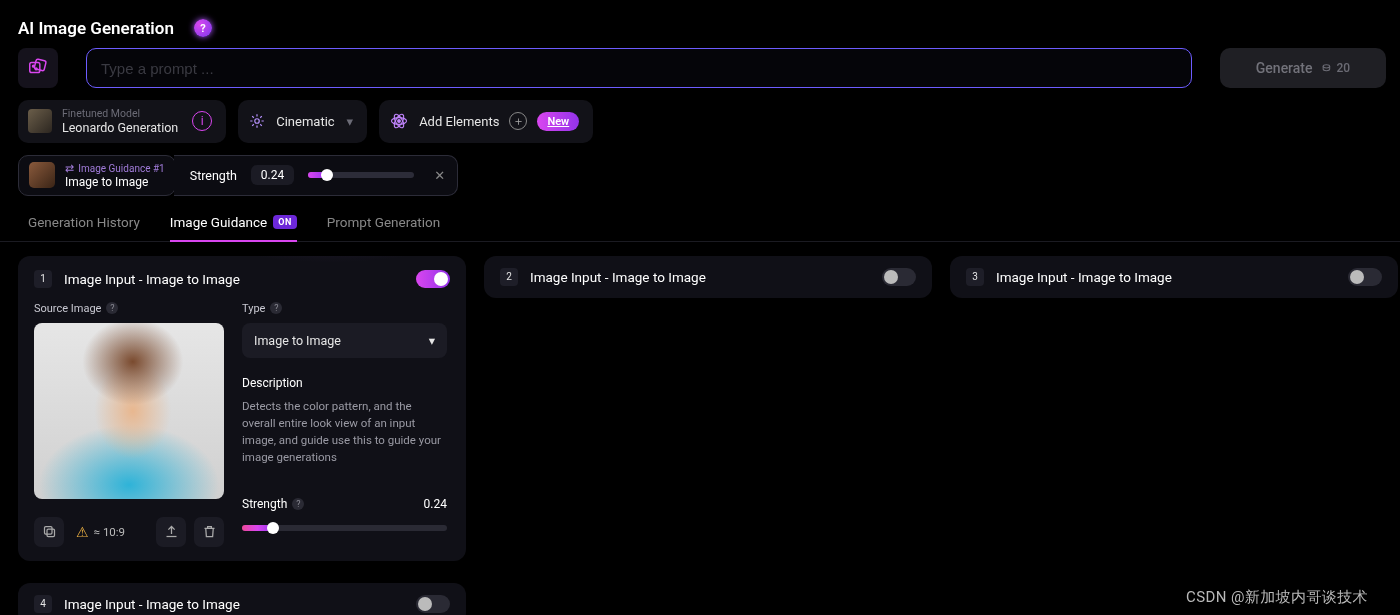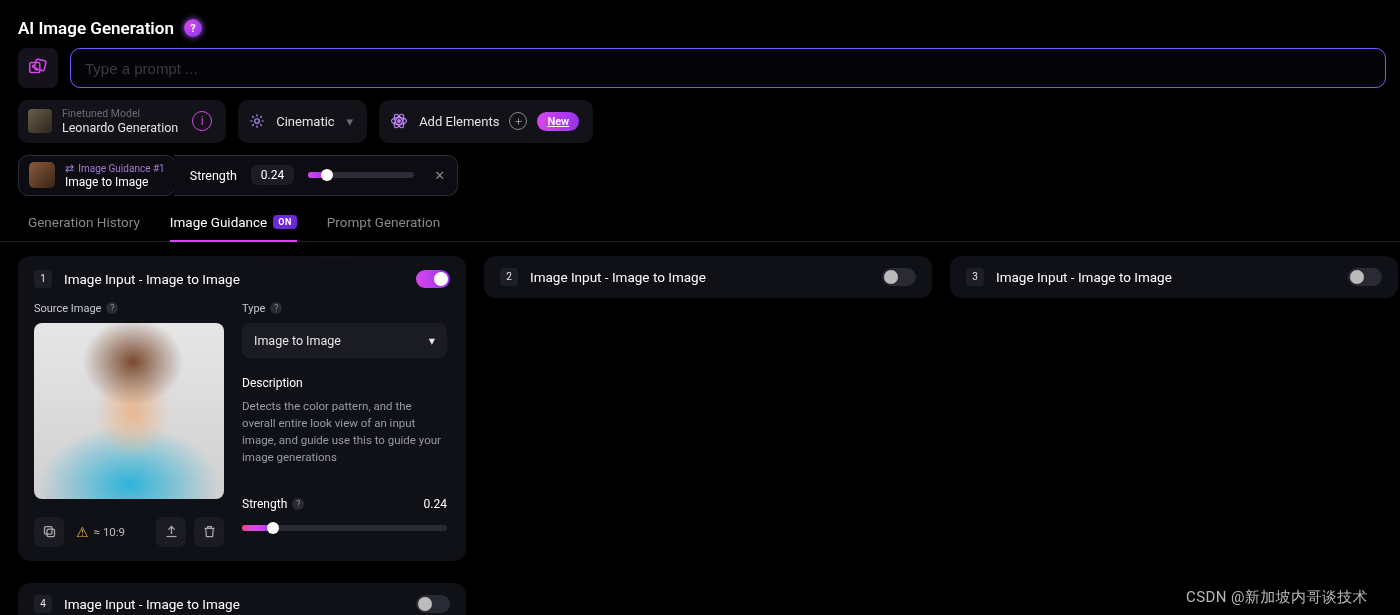--- a/index.html
+++ b/index.html
@@ -9,35 +9,35 @@
     font-family: -apple-system, BlinkMacSystemFont, "Segoe UI", Roboto, sans-serif;
     font-size: 13px;
     width: 1400px;
     height: 615px;
     overflow: hidden;
     position: relative;
   }
 
   
   .page-title-row {
-    display: flex; align-items: center; gap: 10px;
+    display: flex; align-items: center; gap: 20px;
     padding: 18px 18px 10px 18px;
   }
   .page-title { font-size: 17px; font-weight: 600; color: #fff; }
   .title-badge {
     width: 18px; height: 18px; border-radius: 50%;
     background: radial-gradient(circle at 30% 30%, #d946ef, #7c3aed);
     color: #fff; font-size: 11px; font-weight: 700;
     display: flex; align-items: center; justify-content: center;
     box-shadow: 0 0 6px #a855f7;
   }
 
   
   .prompt-row {
-    display: flex; align-items: stretch; gap: 12px;
+    display: flex; align-items: stretch; gap: 28px;
     padding: 0 14px 12px 18px;
   }
   .dice-btn {
     width: 40px; border-radius: 8px;
     background: #15121c;
     display: flex; align-items: center; justify-content: center;
     color: #d946ef; font-size: 18px;
     cursor: pointer;
   }
   .prompt-input-wrap {
@@ -277,20 +277,32 @@
       <svg width="22" height="22" viewBox="0 0 24 24" fill="none" stroke="#d946ef" stroke-width="1.6">
         <rect x="3" y="6" width="11" height="11" rx="2"></rect>
         <rect x="9" y="3" width="11" height="11" rx="2" transform="rotate(14 14 8)"></rect>
         <circle cx="7" cy="10" r="1" fill="#d946ef"></circle>
         <circle cx="10" cy="13" r="1" fill="#d946ef"></circle>
       </svg>
     </span>
   </div>
   <div class="prompt-input-wrap">
     <input class="prompt-input" placeholder="Type a prompt ..." style="">
+  </div>
+  <div class="generate-btn">
+    <span>Generate</span>
+    <span class="gen-credits">
+      <span>
+        <svg width="13" height="13" viewBox="0 0 24 24" fill="none" stroke="#6b6b74" stroke-width="2">
+          <ellipse cx="10" cy="8" rx="6" ry="3"></ellipse>
+            <path d="M4 8v5c0 1.7 2.7 3 6 3s6-1.3 6-3V8"></path>
+        </svg>
+      </span>
+      <span>20</span>
+    </span>
   </div>
 </div>
 
 <div class="chips-row">
 
   <div class="chip">
     <div class="thumb"></div>
     <div>
       <div class="sub">Finetuned Model</div>
       <div class="main">Leonardo Generation</div>

